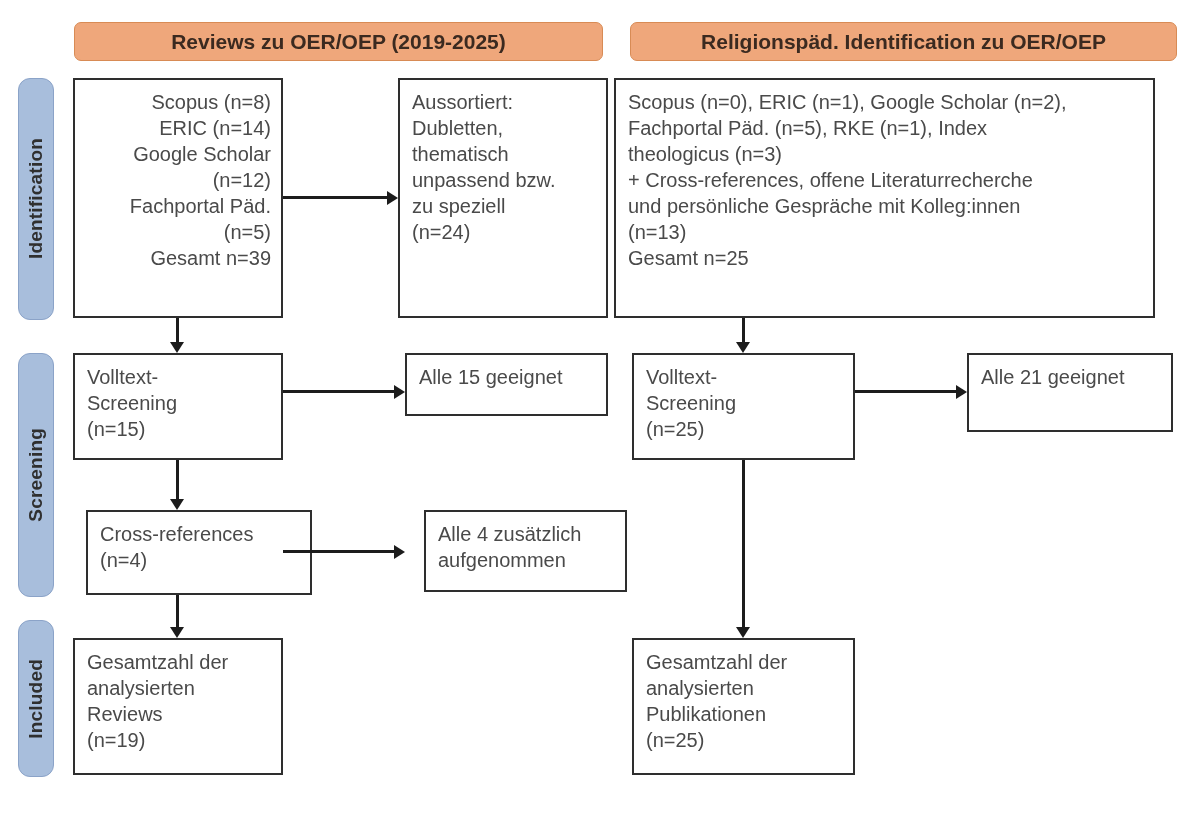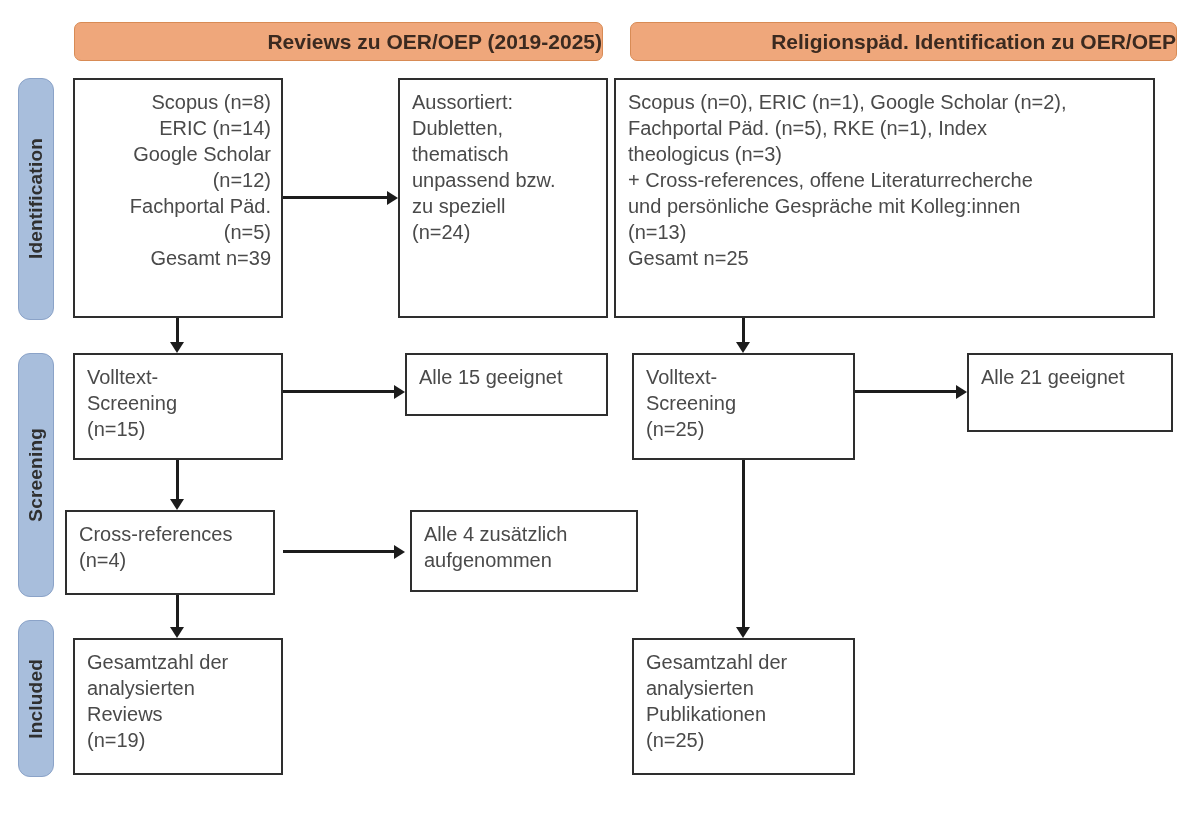--- a/index.html
+++ b/index.html
@@ -27,21 +27,21 @@
     color:#2f2f2f;
     white-space:nowrap;
   }
 
   
   .col-header{
     position:absolute;
     background:#efa77b;
     border:1.5px solid #d88b55;
     border-radius:7px;
-    display:flex;align-items:center;justify-content:flex-end;
+    display:flex;align-items:center;justify-content:center;
     font-weight:bold;
     font-size:21px;
     color:#3b2a20;
     white-space:nowrap;
   }
 
   
   .box{
     position:absolute;
     background:#ffffff;
@@ -131,26 +131,26 @@
   <div class="box small" style="left:405px;top:353px;width:203px;height:63px;">
     <div class="txt">Alle 15 geeignet</div>
   </div>
 
   <div class="conn h" style="left:283px;top:390px;width:111px;"></div>
   <div class="arrow-right" style="left:394px;top:385px;"></div>
 
   <div class="conn v" style="left:176px;top:460px;height:39px;"></div>
   <div class="arrow-down" style="left:170px;top:499px;"></div>
 
-  <div class="box" style="left:65px;top:510px;width:210px;height:85px;">
+  <div class="box" style="left:86px;top:510px;width:226px;height:85px;">
     <div class="txt">Cross-references
 (n=4)</div>
   </div>
 
-  <div class="box small" style="left:410px;top:510px;width:228px;height:82px;">
+  <div class="box small" style="left:424px;top:510px;width:203px;height:82px;">
     <div class="txt">Alle 4 zusätzlich
 aufgenommen</div>
   </div>
 
   <div class="conn h" style="left:283px;top:550px;width:111px;"></div>
   <div class="arrow-right" style="left:394px;top:545px;"></div>
 
   <div class="conn v" style="left:176px;top:595px;height:32px;"></div>
   <div class="arrow-down" style="left:170px;top:627px;"></div>
 

